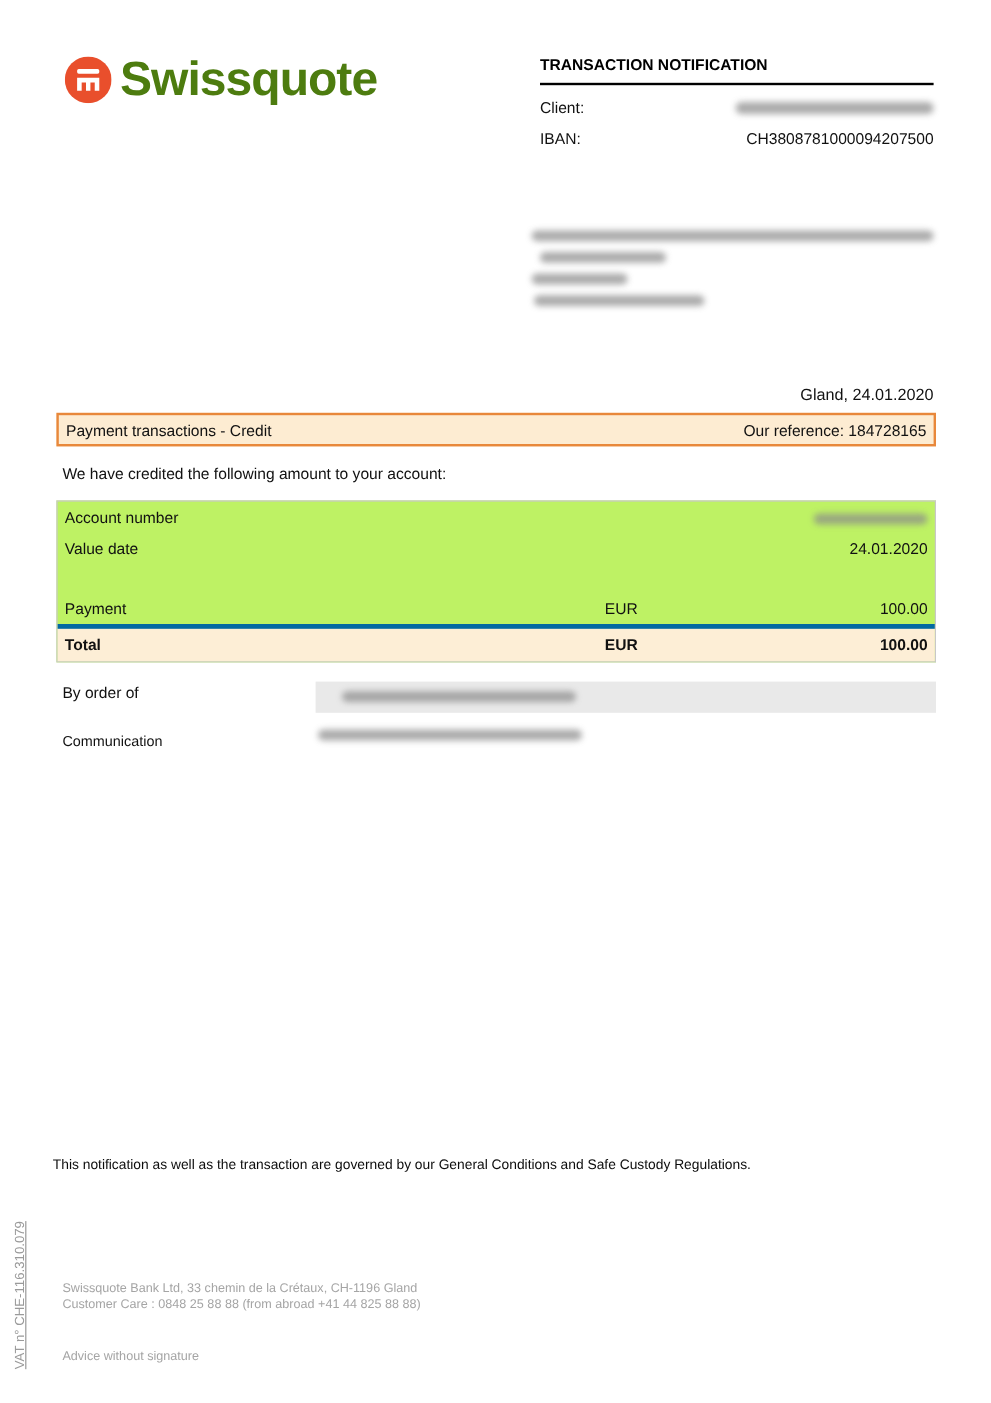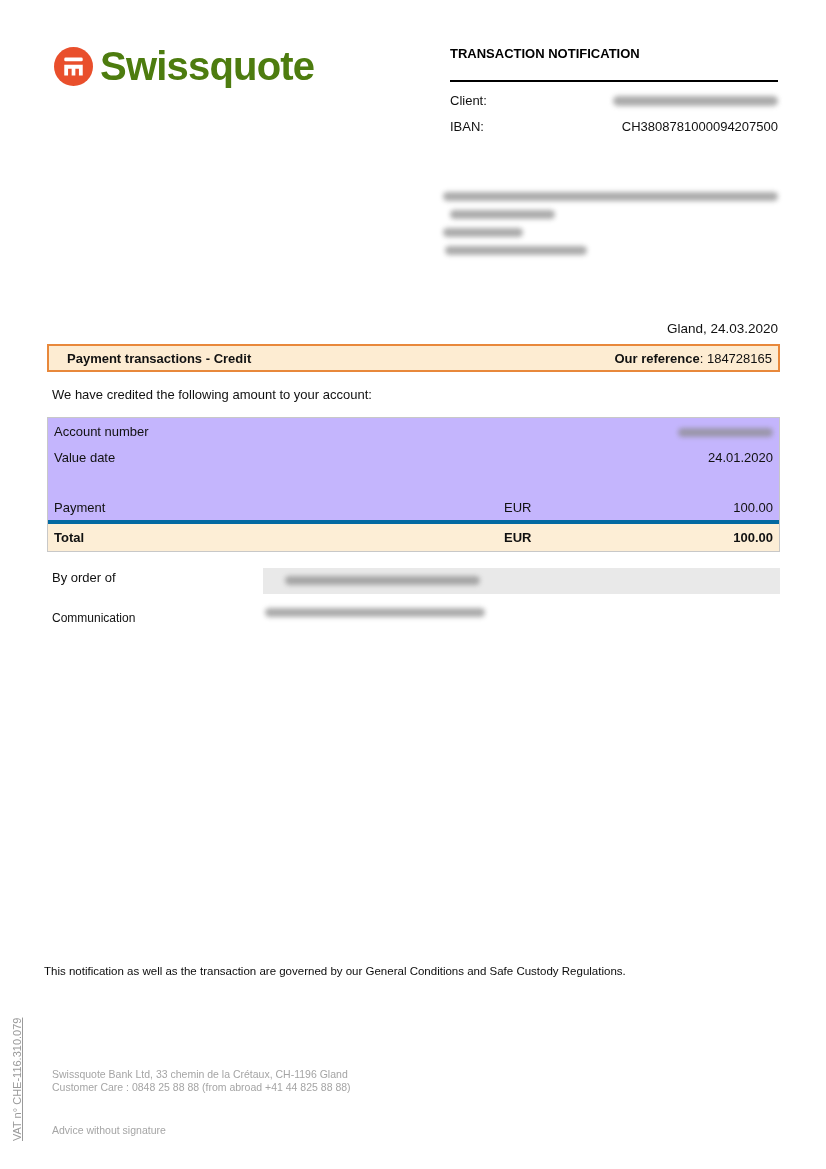--- a/index.html
+++ b/index.html
@@ -10,43 +10,43 @@
     font-family:"Liberation Sans", sans-serif;
     color:#111;
     overflow:hidden;
   }
   
   .logo{position:absolute;left:54px;top:46px;display:flex;align-items:center;gap:7px;}
   .logo-mark{width:39px;height:39px;display:block;}
   .logo-text{font-size:40px;font-weight:700;color:#4d7c0f;letter-spacing:-0.8px;line-height:1;}
   
   .hdr{position:absolute;left:450px;top:46px;width:328px;}
-  .hdr-title{font-size:13px;font-weight:700;color:#000;padding-bottom:19px;border-bottom:2px solid #000;}
+  .hdr-title{font-size:13px;font-weight:700;color:#000;padding-bottom:8px;border-bottom:2px solid #000;}
   .hdr-row{display:flex;justify-content:space-between;align-items:center;font-size:13px;margin-top:11px;text-align:right;}
   
   .redact{background:#8b8b8b;filter:blur(2.6px);opacity:.72;border-radius:5px;height:9px;}
   
   .addr{position:absolute;left:443px;top:192px;width:337px;}
   .addr .redact{margin-bottom:9px;}
   
   .dateline{position:absolute;left:450px;top:321px;width:328px;text-align:right;font-size:13.5px;}
   
   .banner{
     position:absolute;left:47px;top:344px;width:733px;height:28px;
     box-sizing:border-box;border:2px solid #e8883b;background:#fdecd2;
     display:flex;justify-content:space-between;align-items:center;
     padding:0 6px;font-size:13px;
   }
-  .banner b{font-weight:700;margin-left:12px;}
+  .banner b{font-weight:400;}
   
   .intro{position:absolute;left:52px;top:387px;font-size:13px;}
   
   .tbl{
     position:absolute;left:47px;top:417px;width:733px;
-    box-sizing:border-box;border:1px solid #c8c8c8;background:#c4b5fd;
+    box-sizing:border-box;border:1px solid #c8c8c8;background:#bef264;
   }
   .trow{display:flex;align-items:center;height:26px;padding:0 6px;font-size:13px;}
   .trow .lbl{flex:0 0 450px;}
   .trow .cur{flex:0 0 auto;}
   .trow .amt{flex:1;text-align:right;}
   .trow-spacer{height:24px;}
   .trow-total{
     height:27px;background:#fdeed6;border-top:4px solid #0369a1;
     font-weight:700;
   }
@@ -96,21 +96,21 @@
     </div>
   </div>
 
   <div class="addr">
     <div class="redact" style="width:335px;"></div>
     <div class="redact" style="width:105px;margin-left:7px;"></div>
     <div class="redact" style="width:80px;"></div>
     <div class="redact" style="width:142px;margin-left:2px;"></div>
   </div>
 
-  <div class="dateline">Gland, 24.03.2020</div>
+  <div class="dateline">Gland, 24.01.2020</div>
 
   <div class="banner">
     <b>Payment transactions - Credit</b>
     <span><b>Our reference</b><span>: 184728165</span></span>
   </div>
 
   <div class="intro">We have credited the following amount to your account:</div>
 
   <div class="tbl">
     <div class="trow">

